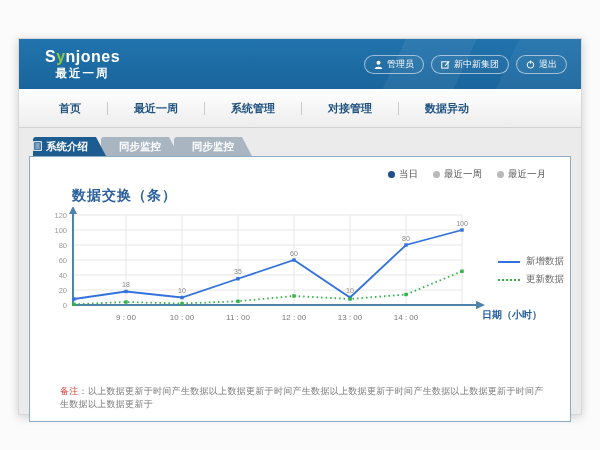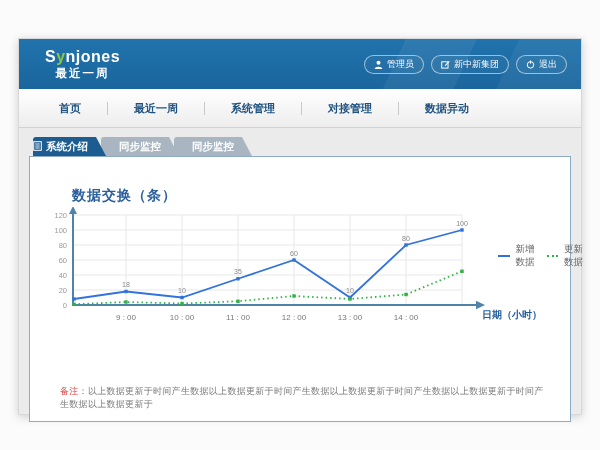--- a/index.html
+++ b/index.html
@@ -65,21 +65,21 @@
     position:relative; background:#fff; border:1px solid #8cacc6;
     height:266px; width:542px;
   }
   .range-group { position:absolute; top:11px; right:24px; display:flex; gap:15px; align-items:center; }
   .range-opt { display:flex; align-items:center; gap:4px; font-size:9.5px; color:#555; cursor:pointer; }
   .dot { width:7px; height:7px; border-radius:50%; background:#b9b9b9; }
   .dot.on { background:#1f4e8c; }
   .y-axis-title { position:absolute; left:42px; top:30px; font-size:14px; font-weight:bold; color:#2b5f9e; letter-spacing:1px; }
   .chart-svg { position:absolute; left:16px; top:50px; width:445px; height:130px; }
   .x-axis-title { position:absolute; left:452px; top:151px; font-size:10px; font-weight:bold; color:#1f5a9c;text-align:right; }
-  .legend { position:absolute; left:468px; top:86px; display:flex; flex-direction:row; gap:11px; }
+  .legend { position:absolute; left:468px; top:98px; display:flex; flex-direction:column; gap:5px; }
   .legend-item { display:flex; align-items:center; gap:6px; font-size:9.5px; color:#666; }
   .legend-line { width:22px; height:0; border-top:2px solid #3272dd; }
   .legend-line.dotted { border-top:2px dotted #2fb344; }
   .note { position:absolute; left:30px; right:18px; top:228px; font-size:9px; color:#7a7a7a; letter-spacing:.3px; }
   .note .red { color:#e03a3a; }
 </style>
 </head>
 <body>
 
 <div class="app-window">
@@ -144,20 +144,34 @@
       <div class="tab inactive">
         <span>同步监控</span>
       </div>
       <div class="tab inactive">
         <span>同步监控</span>
       </div>
     </div>
 
     <div class="panel">
 
+      <div class="range-group">
+        <div class="range-opt">
+          <span class="dot on"></span>
+          <span>当日</span>
+        </div>
+        <div class="range-opt">
+          <span class="dot"></span>
+          <span>最近一周</span>
+        </div>
+        <div class="range-opt">
+          <span class="dot"></span>
+          <span>最近一月</span>
+        </div>
+      </div>
 
       <div class="y-axis-title">数据交换（条）</div>
 
       <svg id="chart-svg" class="chart-svg" viewBox="0 0 445 130">
           <line x1="80" y1="8" x2="80" y2="98" stroke="#e7e7e7" stroke-width="1"></line>
           <line x1="136" y1="8" x2="136" y2="98" stroke="#e7e7e7" stroke-width="1"></line>
           <line x1="192" y1="8" x2="192" y2="98" stroke="#e7e7e7" stroke-width="1"></line>
           <line x1="248" y1="8" x2="248" y2="98" stroke="#e7e7e7" stroke-width="1"></line>
           <line x1="304" y1="8" x2="304" y2="98" stroke="#e7e7e7" stroke-width="1"></line>
           <line x1="360" y1="8" x2="360" y2="98" stroke="#e7e7e7" stroke-width="1"></line>

